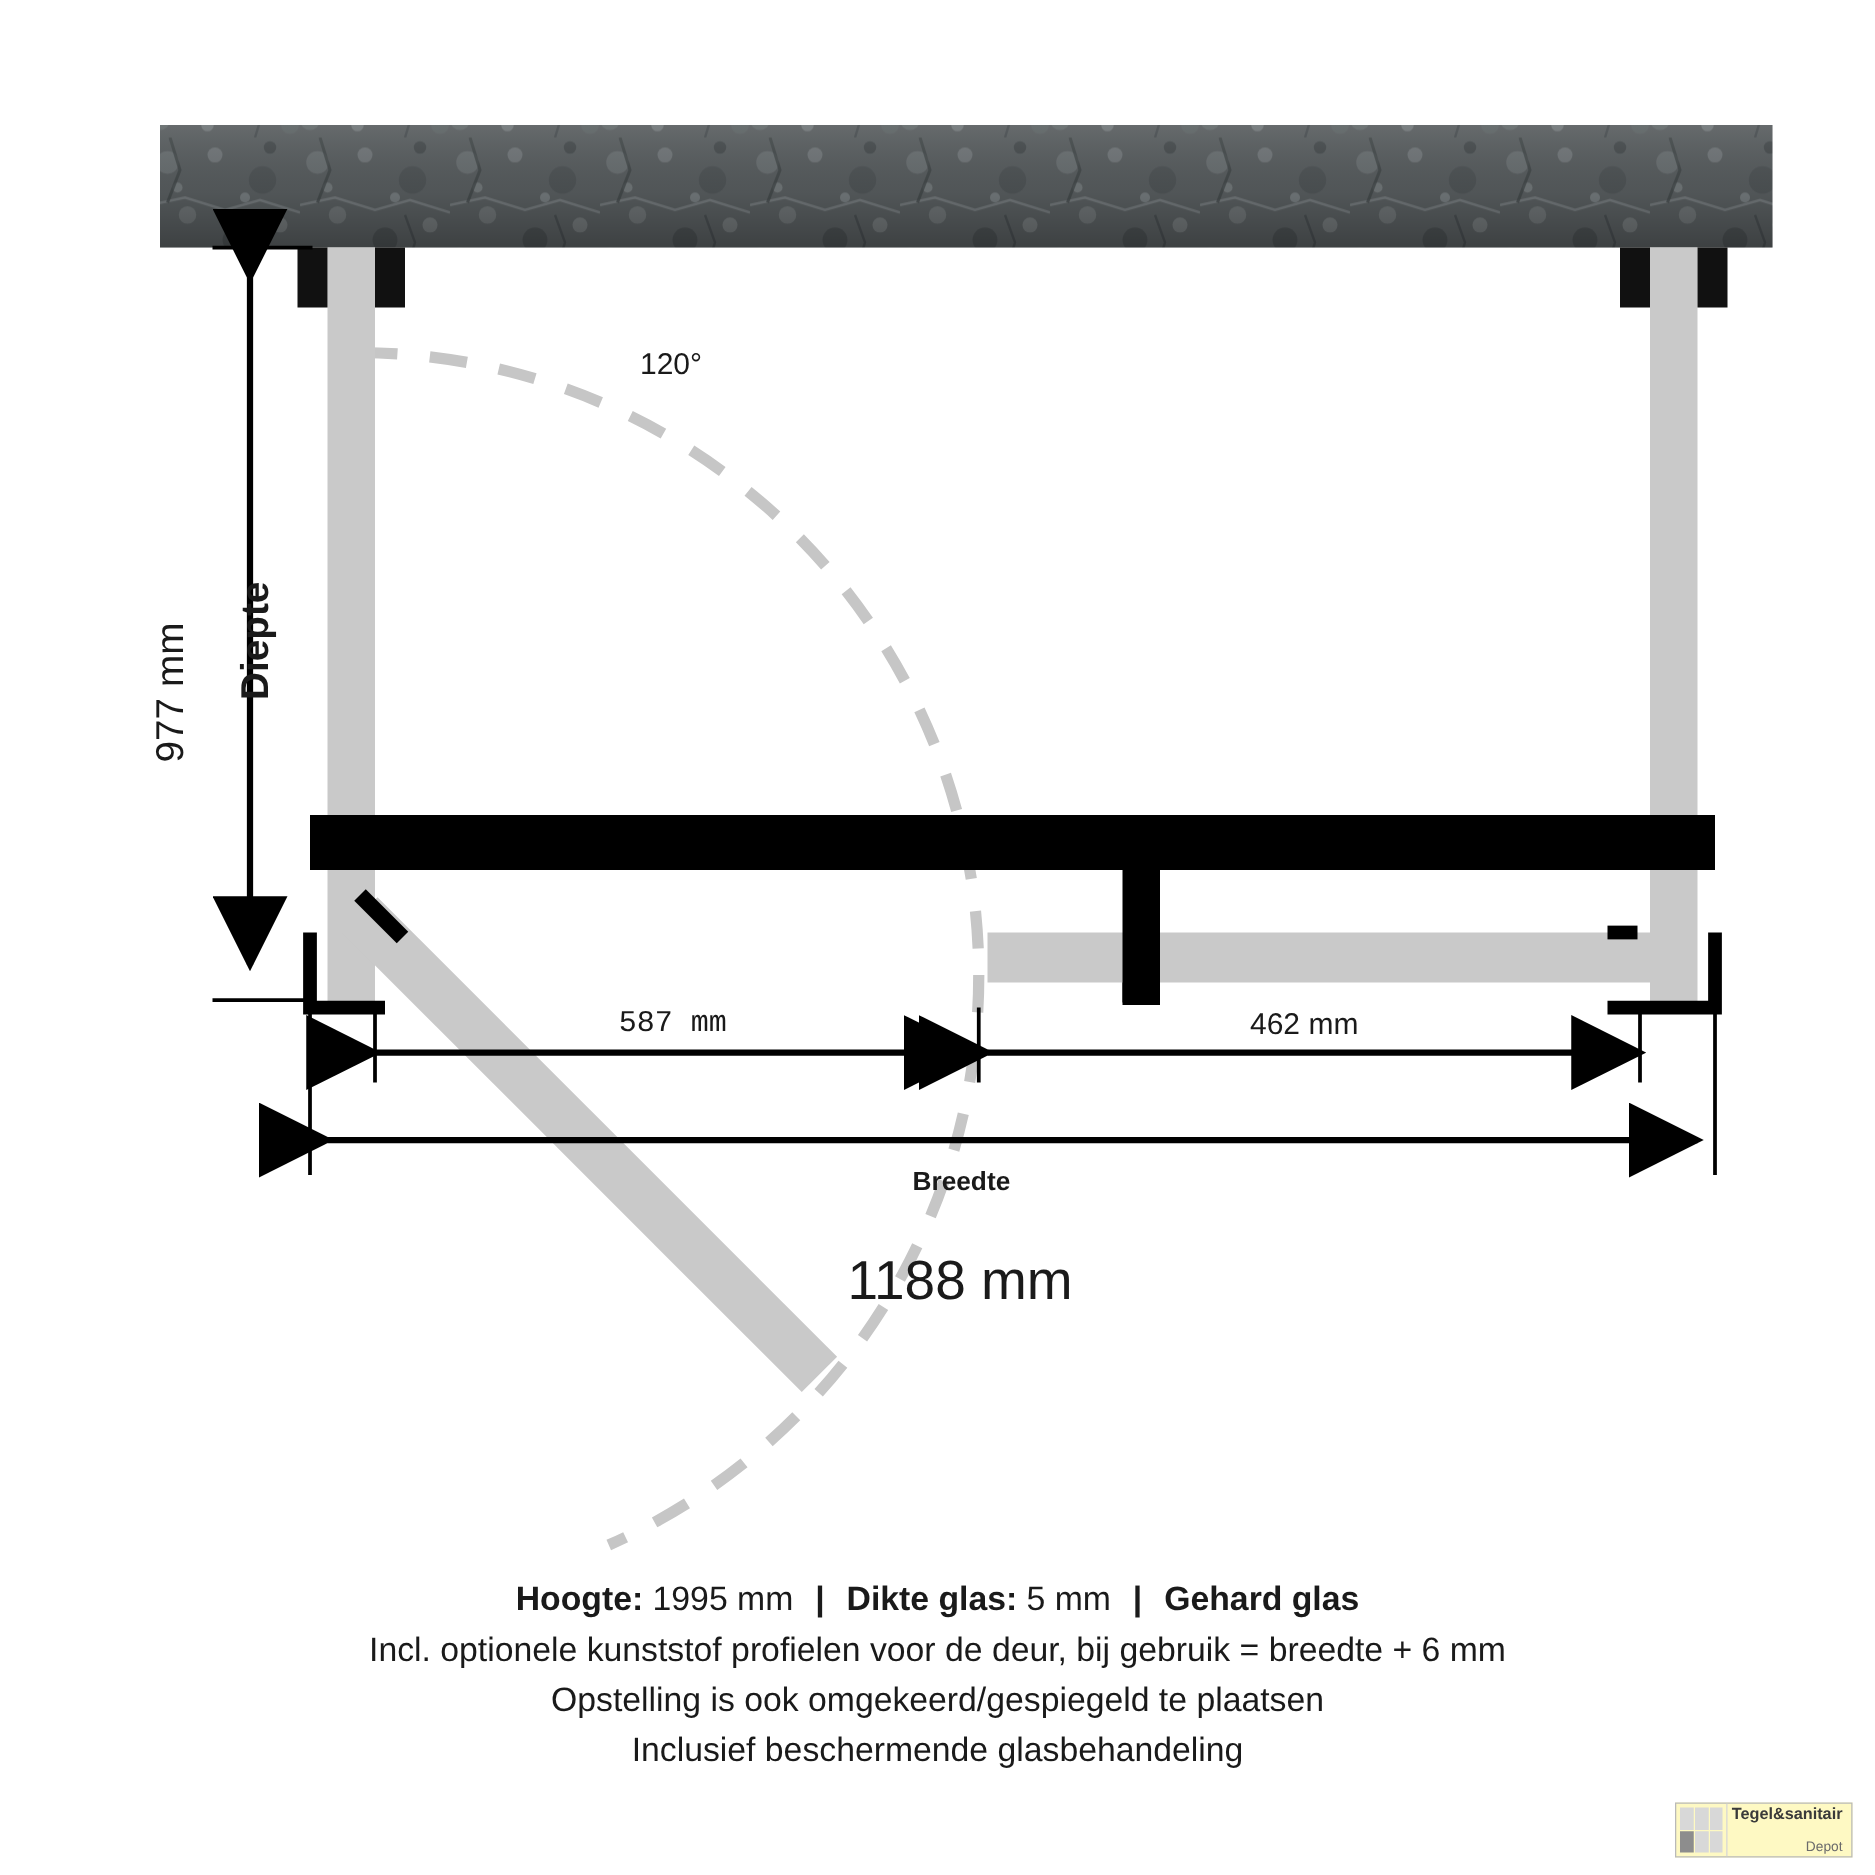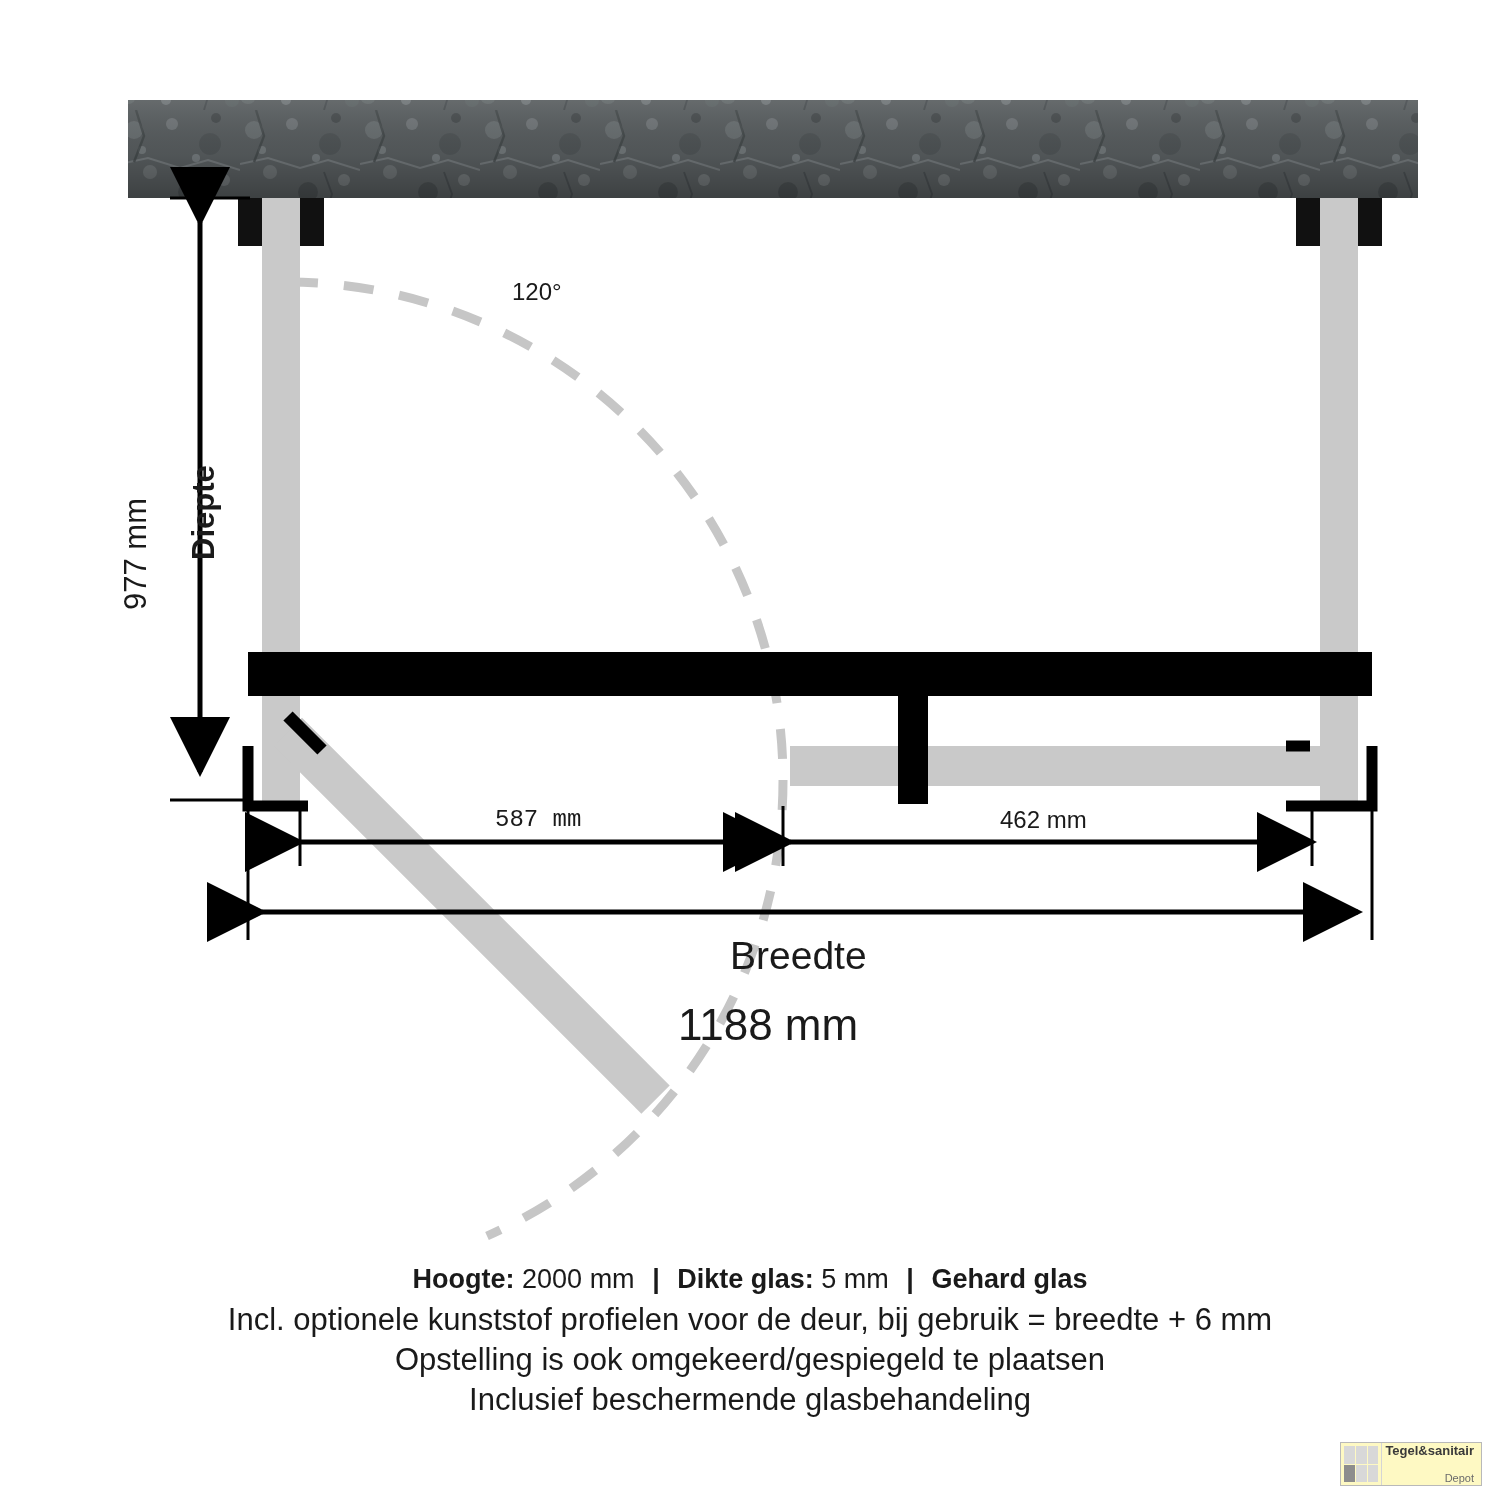--- a/index.html
+++ b/index.html
@@ -44,21 +44,21 @@
     white-space: nowrap;
   }
   .specs .line1 .lbl {
     font-weight: bold;
   }
   .specs .line1 .sep {
     font-weight: bold;
     padding: 0 10px;
   }
   .specs .note {
-    font-size: 31px;
+    font-size: 27px;
     line-height: 40px;
   }
 
   
   .logo {
     position: absolute;
     right: 18px;
     bottom: 14px;
     display: flex;
     align-items: stretch;
@@ -118,22 +118,22 @@
     transform: rotate(-90deg);
     transform-origin: left top;
   }
   .lbl-angle {
     font-size: 24px;
   }
   .lbl-seg {
     font-size: 24px;
   }
   .lbl-width-word {
-    font-size: 39px;
-    font-weight: normal;
+    font-size: 21px;
+    font-weight: bold;
   }
   .lbl-width-val {
     font-size: 44px;
   }
 </style>
 </head>
 <body>
 
 <div id="stage">
 
@@ -257,21 +257,21 @@
 
   <div class="lbl-abs lbl-seg" style="left:495px; top:806px;font-family:Liberation Mono, monospace;">587 mm</div>
   <div class="lbl-abs lbl-seg" style="left:1000px; top:806px;">462 mm</div>
 
   <div class="lbl-abs lbl-width-word" style="left:730px; top:934px;">Breedte</div>
   <div class="lbl-abs lbl-width-val" style="left:678px; top:1000px;">1188 mm</div>
 
   <div class="specs">
     <div class="line1">
       <span class="lbl">Hoogte:</span>
-      <span>2000 mm</span>
+      <span>1995 mm</span>
       <span class="sep">|</span>
       <span class="lbl">Dikte glas:</span>
       <span>5 mm</span>
       <span class="sep">|</span>
       <span class="lbl">Gehard glas</span>
     </div>
     <div class="note">Incl. optionele kunststof profielen voor de deur, bij gebruik = breedte + 6 mm</div>
     <div class="note">Opstelling is ook omgekeerd/gespiegeld te plaatsen</div>
     <div class="note">Inclusief beschermende glasbehandeling</div>
   </div>

